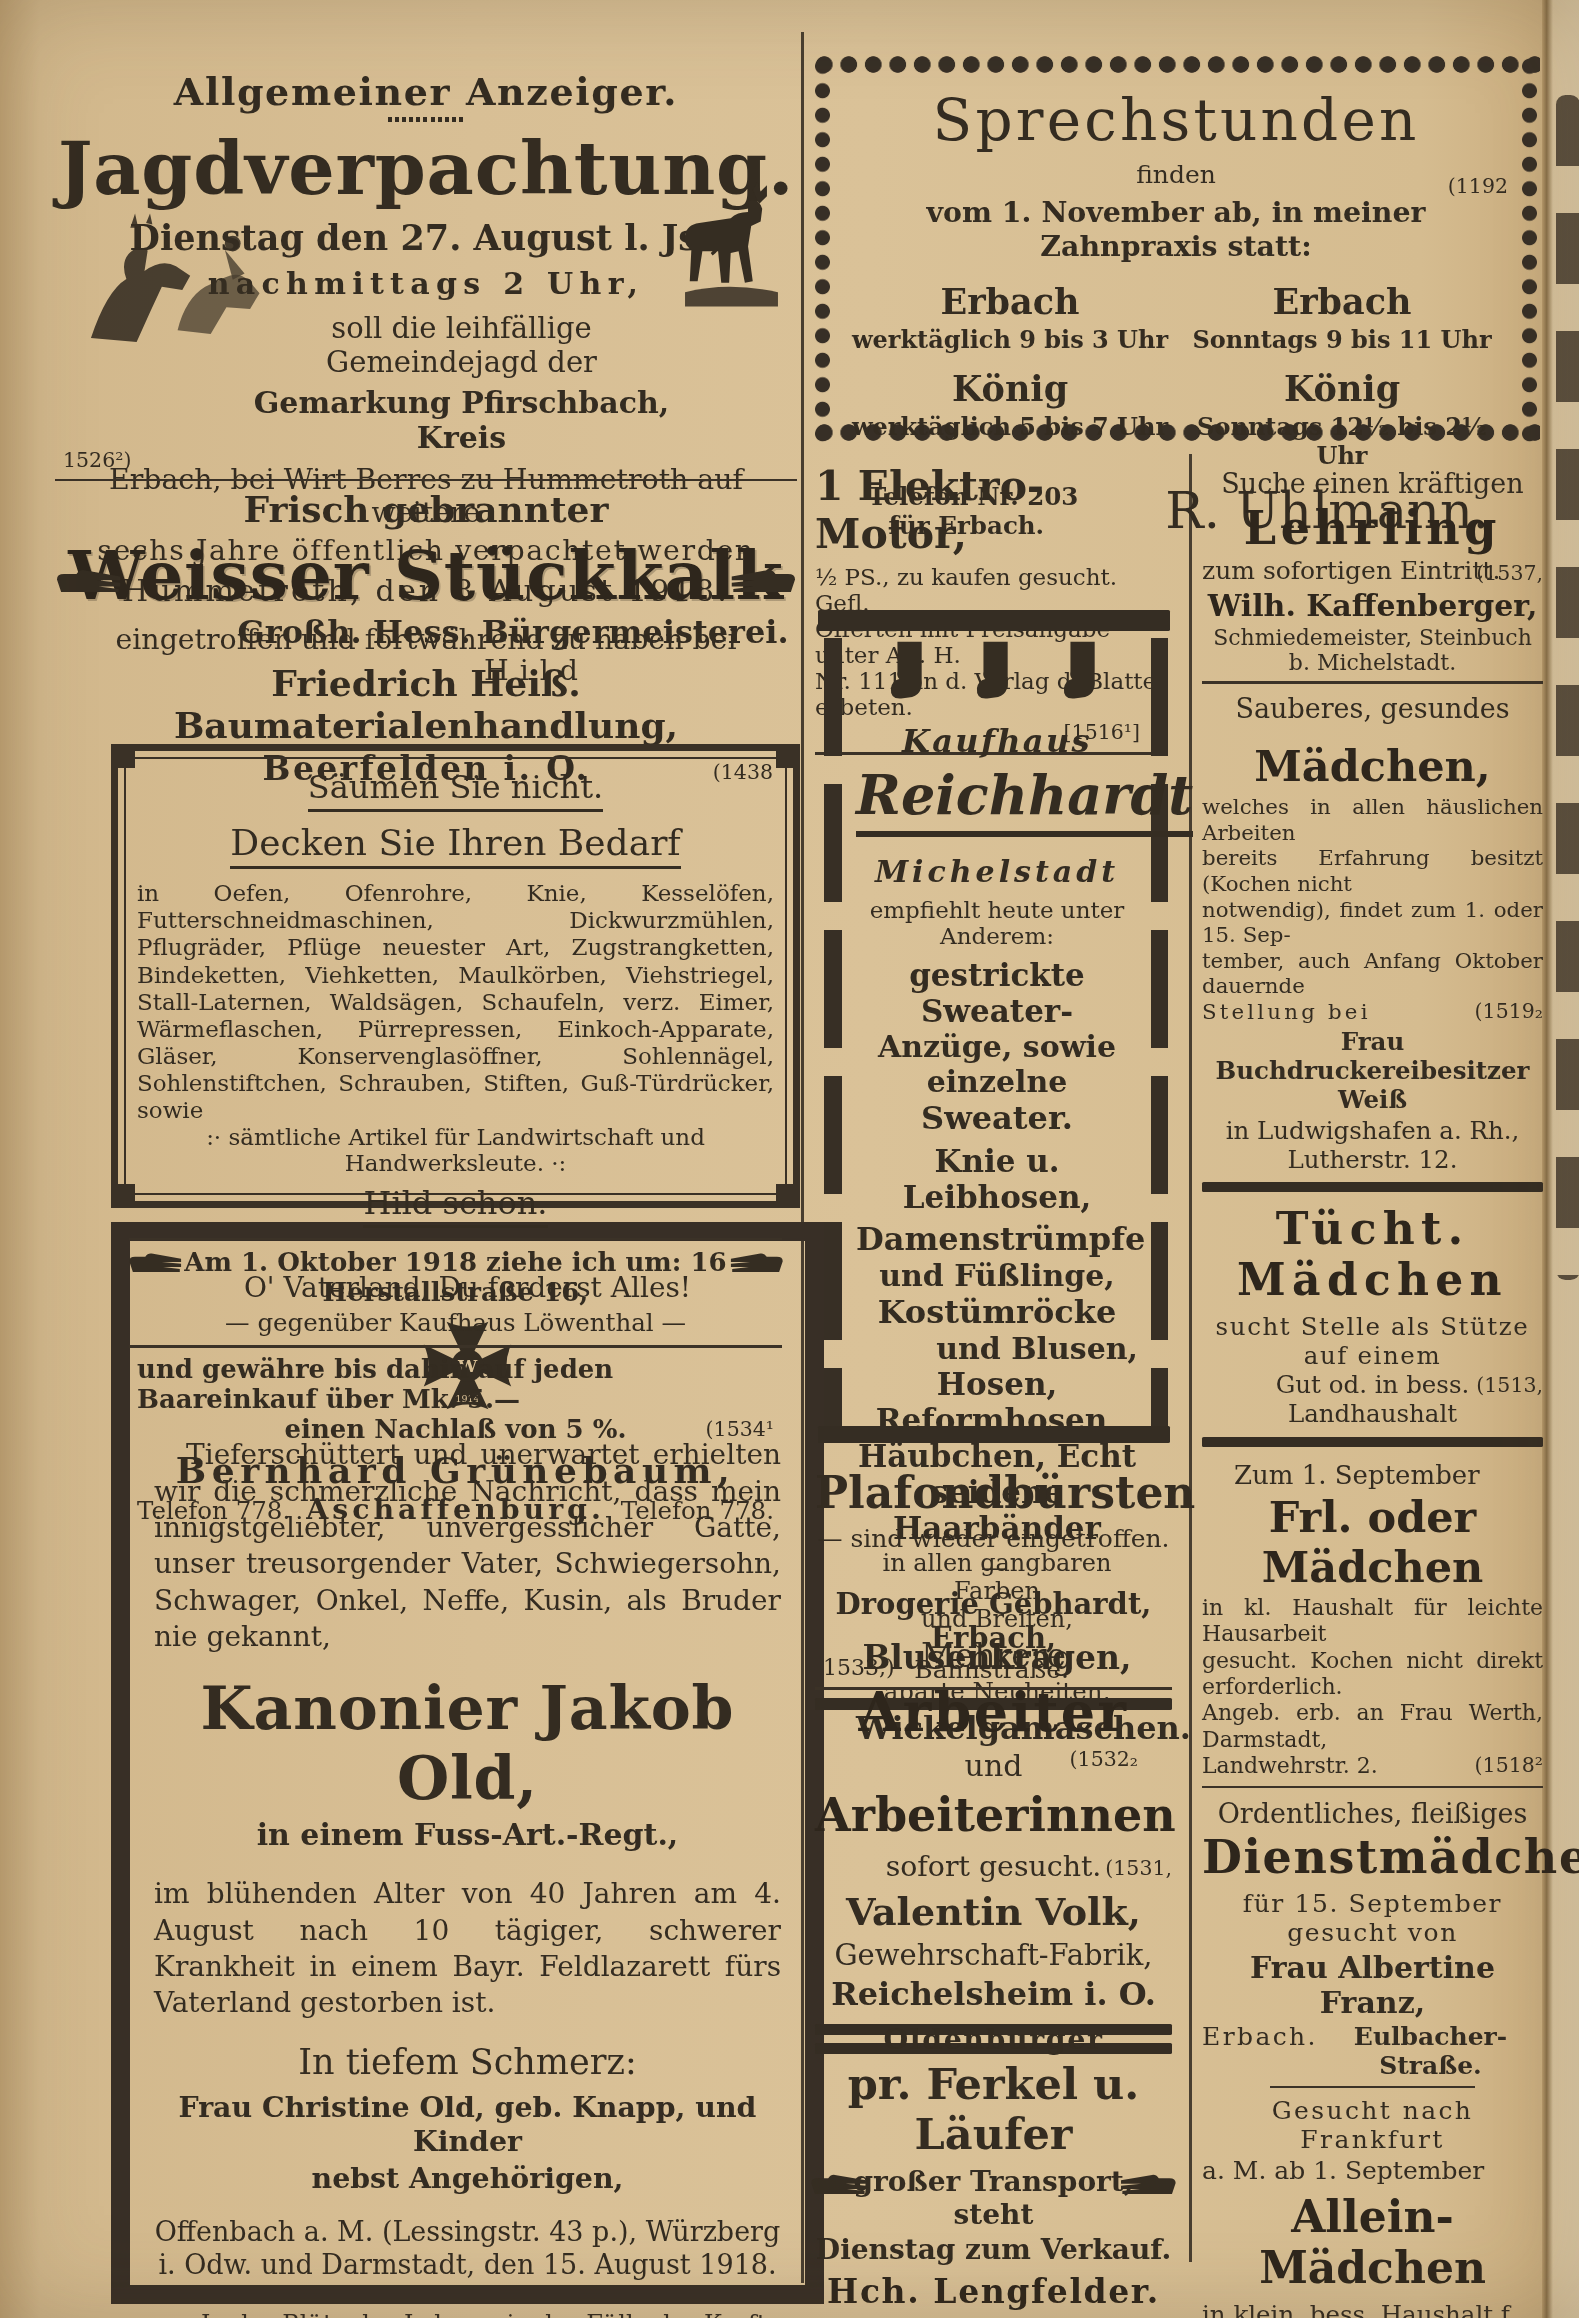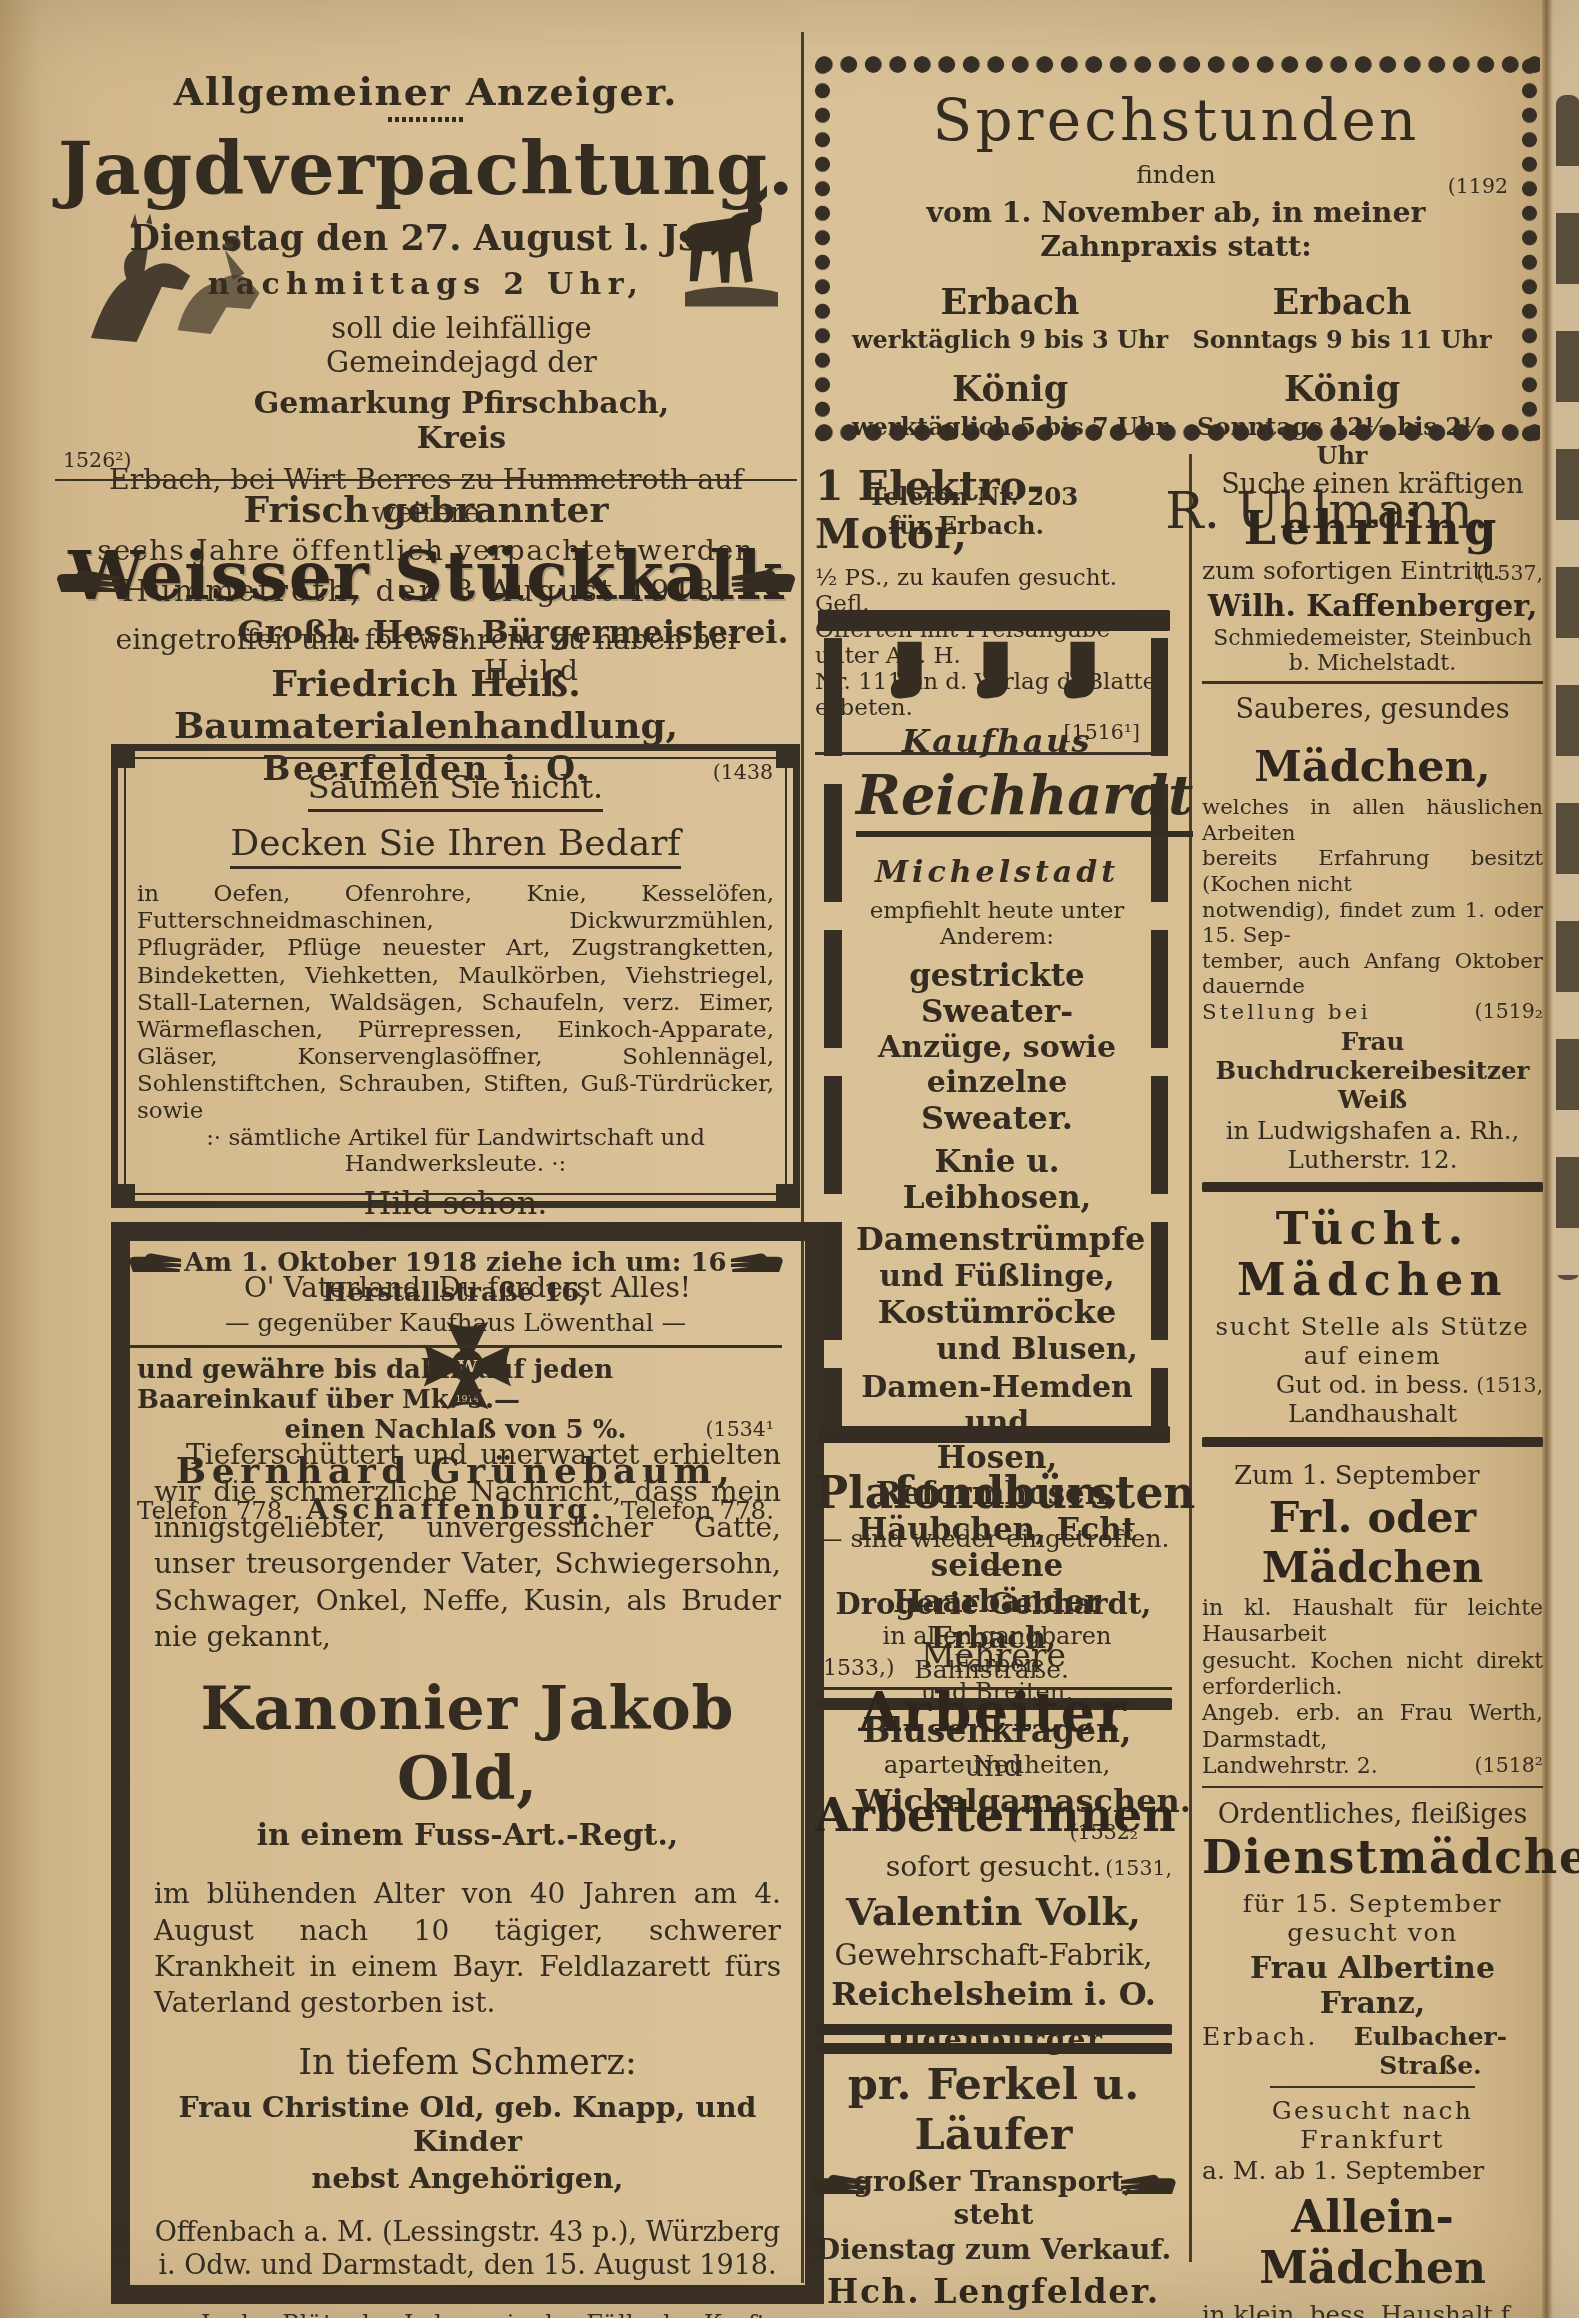--- a/index.html
+++ b/index.html
@@ -265,21 +265,20 @@
       <div class="it b" style="font-size:30px;letter-spacing:4px;margin-top:17.4px;">Michelstadt</div>
       <div style="font-size:23px;margin-top:8px;">empfiehlt heute unter Anderem:</div>
       <div class="b" style="font-size:31px;margin-top:8px;">gestrickte Sweater-</div>
       <div class="b" style="font-size:30px;">Anzüge, sowie einzelne</div>
       <div class="b" style="font-size:32px;">Sweater.</div>
       <div class="b" style="font-size:31px;margin-top:6.3px;">Knie u. Leibhosen,</div>
       <div class="b" style="font-size:32px;margin-top:4.7px;">Damenstrümpfe</div>
       <div class="b" style="font-size:30px;">und Füßlinge,</div>
       <div class="b" style="font-size:32px;text-align:center;">Kostümröcke</div>
       <div class="b" style="font-size:30px;text-align:right;">und Blusen,</div>
-      <div class="b" style="font-size:30px;margin-top:3.2px;">Damen-Hemden und</div>
       <div class="b" style="font-size:31px;">Hosen, Reformhosen,</div>
       <div class="b" style="font-size:31px;">Häubchen, Echt</div>
       <div class="b" style="font-size:31px;">seidene Haarbänder</div>
       <div style="font-size:24px;margin-top:3.2px;">in allen gangbaren Farben</div>
       <div style="font-size:24px;">und Breiten,</div>
       <div class="b" style="font-size:33px;margin-top:4.7px;">Blusenkragen,</div>
       <div style="font-size:24.5px;">aparte Neuheiten,</div>
       <div class="b" style="font-size:32px;margin-top:3.2px;">Wickelgamaschen.</div>
       <div class="adno" style="text-align:right;">(1532₂</div>
     </div>

